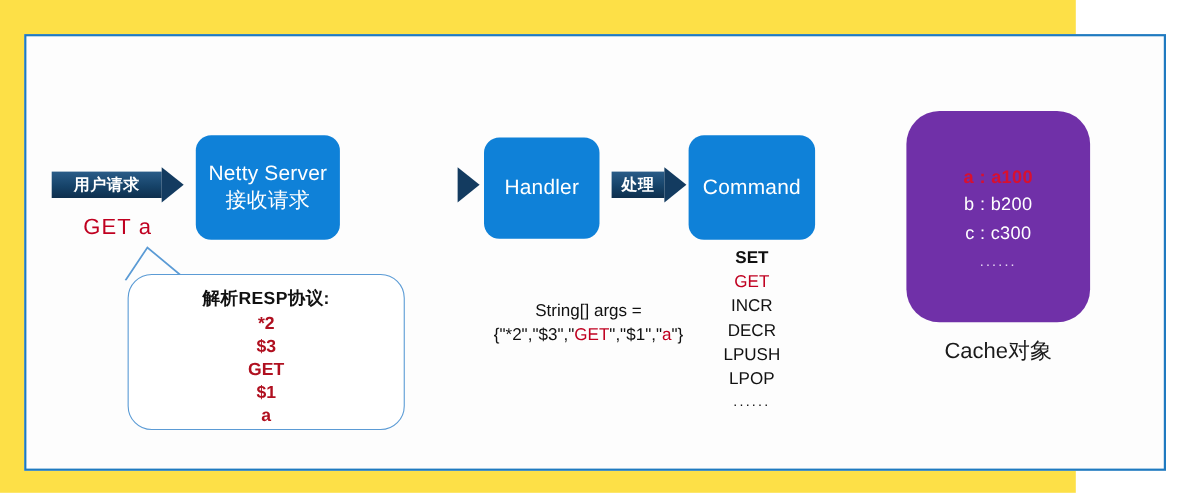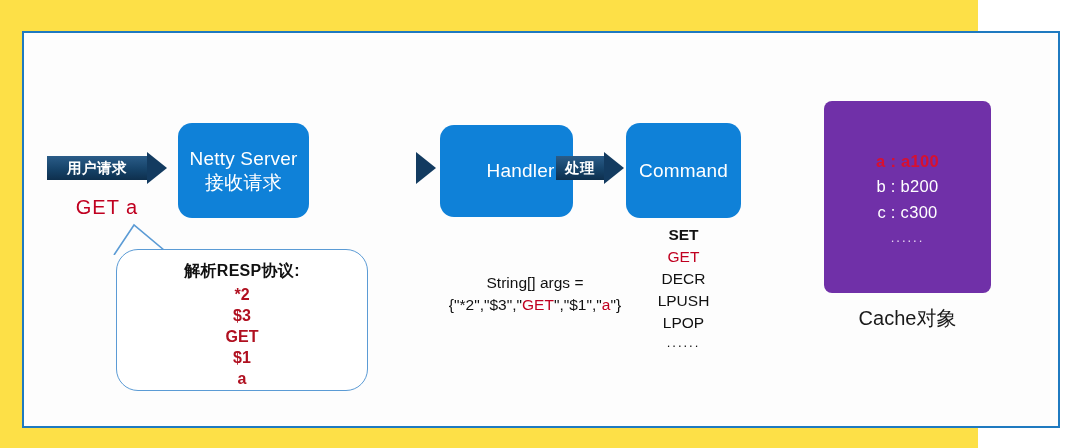--- a/index.html
+++ b/index.html
@@ -31,27 +31,27 @@
     display:flex;flex-direction:column;
     align-items:center;justify-content:center;
     text-align:center;
     line-height:1.22;
     letter-spacing:.2px;
   }
   .pbox .l1{font-size:19px;}
   .pbox .l2{font-size:19px;}
 
   #box-netty{left:178px;top:123px;width:131px;height:95px;}
-  #box-handler{left:440px;top:125px;width:105px;height:92px;padding-left:28px;}
+  #box-handler{left:440px;top:125px;width:105px;height:92px;}
   #box-command{left:626px;top:123px;width:115px;height:95px;}
 
   
   #box-cache{
     position:absolute;left:824px;top:101px;width:167px;height:192px;
-    background:#7030a8;border-radius:8px;
+    background:#7030a8;border-radius:30px;
     display:flex;flex-direction:column;align-items:center;justify-content:center;
     color:#ffffff;
   }
   #box-cache .kv{font-size:16.5px;line-height:1.55;letter-spacing:.3px;}
   #box-cache .kv.hi{color:#d81030;font-weight:bold;}
   #box-cache .dots{font-size:13px;letter-spacing:2px;margin-top:5px;color:#e7d8f2;}
   #cache-label{
     position:absolute;left:824px;top:305px;width:167px;
     text-align:center;font-size:20px;color:#1a1a1a;
   }
@@ -186,20 +186,21 @@
     <div class="head"></div>
   </div>
 
   <div class="pbox" id="box-command">
     <div class="l1">Command</div>
   </div>
 
   <div id="cmdlist">
     <div class="b">SET</div>
     <div class="r">GET</div>
+    <div>INCR</div>
     <div>DECR</div>
     <div>LPUSH</div>
     <div>LPOP</div>
     <div class="dots">......</div>
   </div>
 
 
   <div id="box-cache">
     <div class="kv hi">a : a100</div>
     <div class="kv">b : b200</div>

